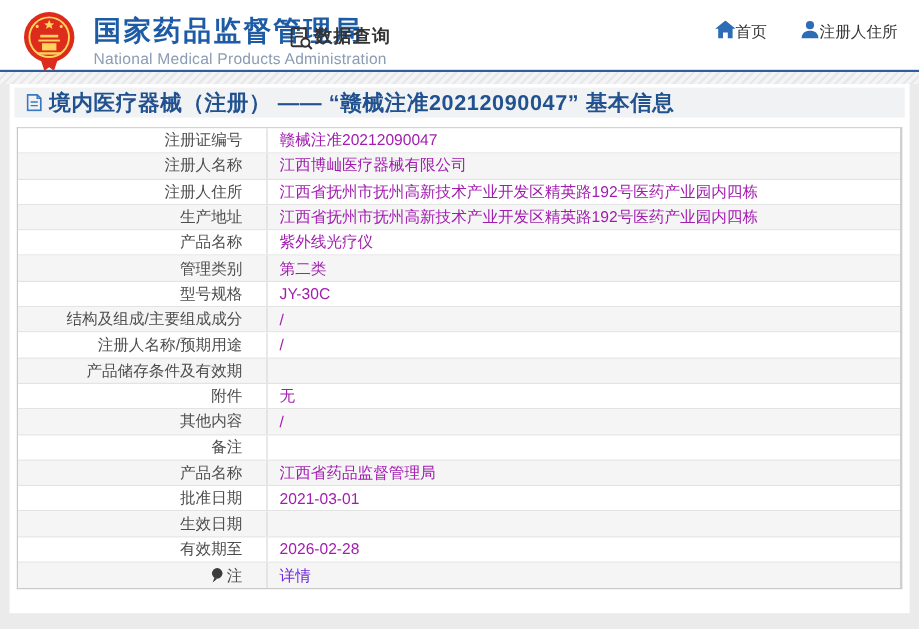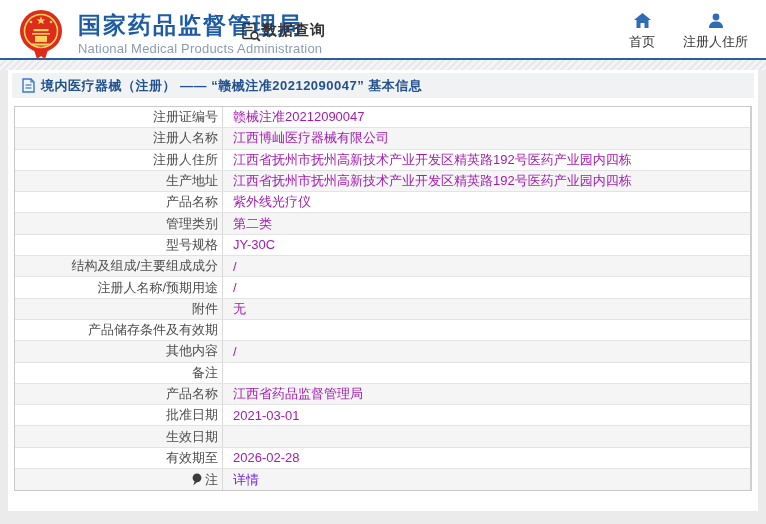--- a/index.html
+++ b/index.html
@@ -9,40 +9,40 @@
 
   
   .header { height:58px; background:#fff; position:relative; }
   .emblem { position:absolute; left:16px; top:8px; width:50px; height:52px; }
   .org { position:absolute; left:78px; top:13px; }
   .org-name { font-size:23px; font-weight:bold; color:#1d5ba5; letter-spacing:2px; line-height:1.1; }
   .org-en { font-size:13px; color:#8b9cb3; margin-top:3px; letter-spacing:0.2px; }
   .data-query { position:absolute; left:240px; top:21px; display:flex; align-items:flex-start; gap:0; cursor:pointer; }
   .data-query-label { font-size:15px; font-weight:bold; color:#333; letter-spacing:1px; }
   .top-nav { position:absolute; right:18px; top:13px; display:flex; gap:28px; }
-  .nav-item { display:flex; flex-direction:column; align-items:center; cursor:pointer; }
+  .nav-item { display:flex; align-items:center; cursor:pointer; }
   .nav-item .nav-label { font-size:13px; color:#333; margin-top:5px; }
 
   
   .blue-line { height:2px; background:#2c5f9b; }
   .hatch-strip { height:10px;
     background:repeating-linear-gradient(135deg,#f4f4f6 0 3px,#e7e8ea 3px 5px); }
 
   
   .panel { margin:0 8px; background:#fff; height:441px; padding:3px 4px 0 4px; }
   .breadcrumb-bar { height:25px; background:#f1f2f4; display:flex; align-items:center; padding-left:10px; }
-  .breadcrumb-text { font-size:13px; font-weight:bold; color:#21518f; margin-left:6px; letter-spacing:0.5px; }
+  .breadcrumb-text { font-size:18px; font-weight:bold; color:#21518f; margin-left:6px; letter-spacing:0.5px; }
 
   
   .info-table { margin:8px 2px 0 2px; border:1px solid #c9c9c9; border-right:2px solid #cfcfcf; }
   .row { display:flex; height:21.3px; align-items:stretch; border-bottom:1px solid #e3e3e3; background:#fff; }
   .row:nth-child(even) { background:#f5f5f6; }
   .row:last-child { border-bottom:none; }
   .cell-label { width:208px; display:flex; align-items:center; justify-content:flex-end;
-    padding-right:4px; font-size:13px; color:#4d4d4d;
+    padding-right:20px; font-size:13px; color:#4d4d4d;
     border-right:1px solid #d9d9d9; gap:3px; }
   .cell-value { flex:1; display:flex; align-items:center; padding-left:10px;
     font-size:13px; color:#a21caf; }
   .cell-value.link { color:#6d28d9; cursor:pointer; }
 </style>
 </head>
 <body>
 
 <div class="header">
   <svg class="emblem" viewBox="0 0 50 52">
@@ -155,29 +155,29 @@
         <div class="cell-value">/</div>
       </div>
       <div class="row">
         <div class="cell-label">
           <span>注册人名称/预期用途</span>
         </div>
         <div class="cell-value">/</div>
       </div>
       <div class="row">
         <div class="cell-label">
+          <span>产品储存条件及有效期</span>
+        </div>
+        <div class="cell-value"></div>
+      </div>
+      <div class="row">
+        <div class="cell-label">
           <span>附件</span>
         </div>
         <div class="cell-value">无</div>
-      </div>
-      <div class="row">
-        <div class="cell-label">
-          <span>产品储存条件及有效期</span>
-        </div>
-        <div class="cell-value"></div>
       </div>
       <div class="row">
         <div class="cell-label">
           <span>其他内容</span>
         </div>
         <div class="cell-value">/</div>
       </div>
       <div class="row">
         <div class="cell-label">
           <span>备注</span>

